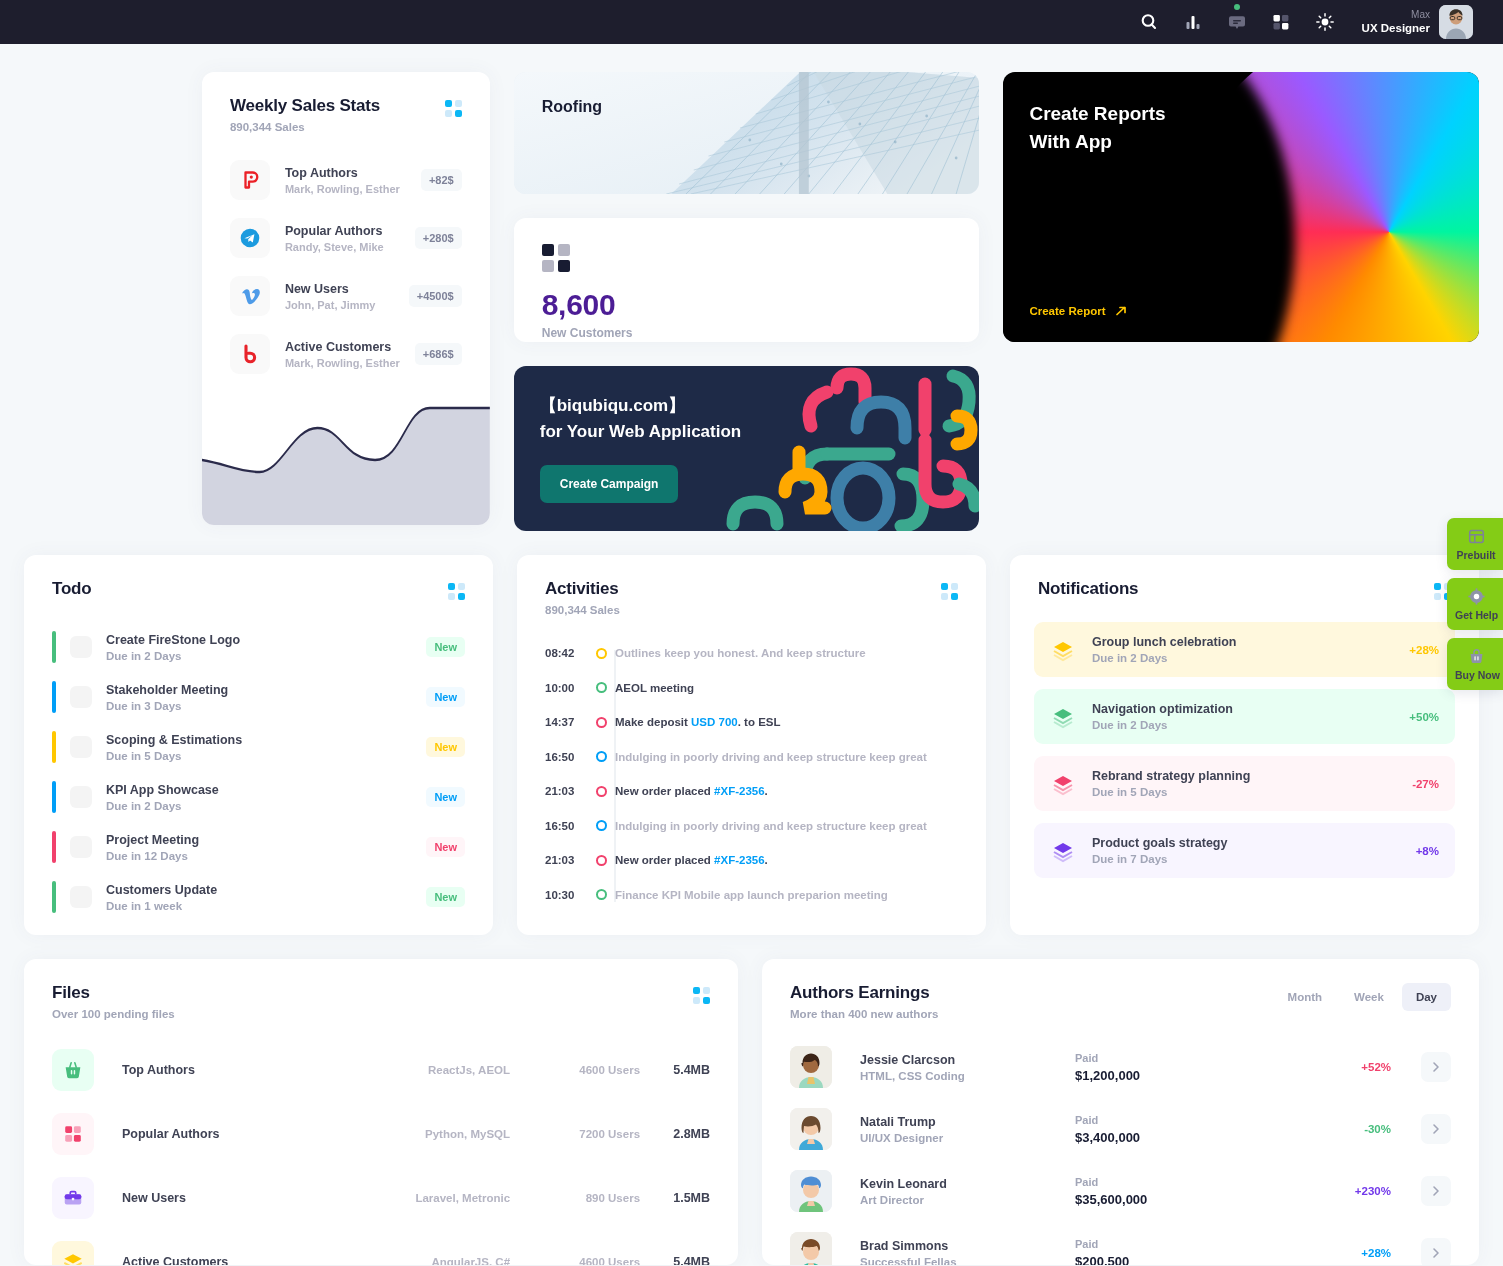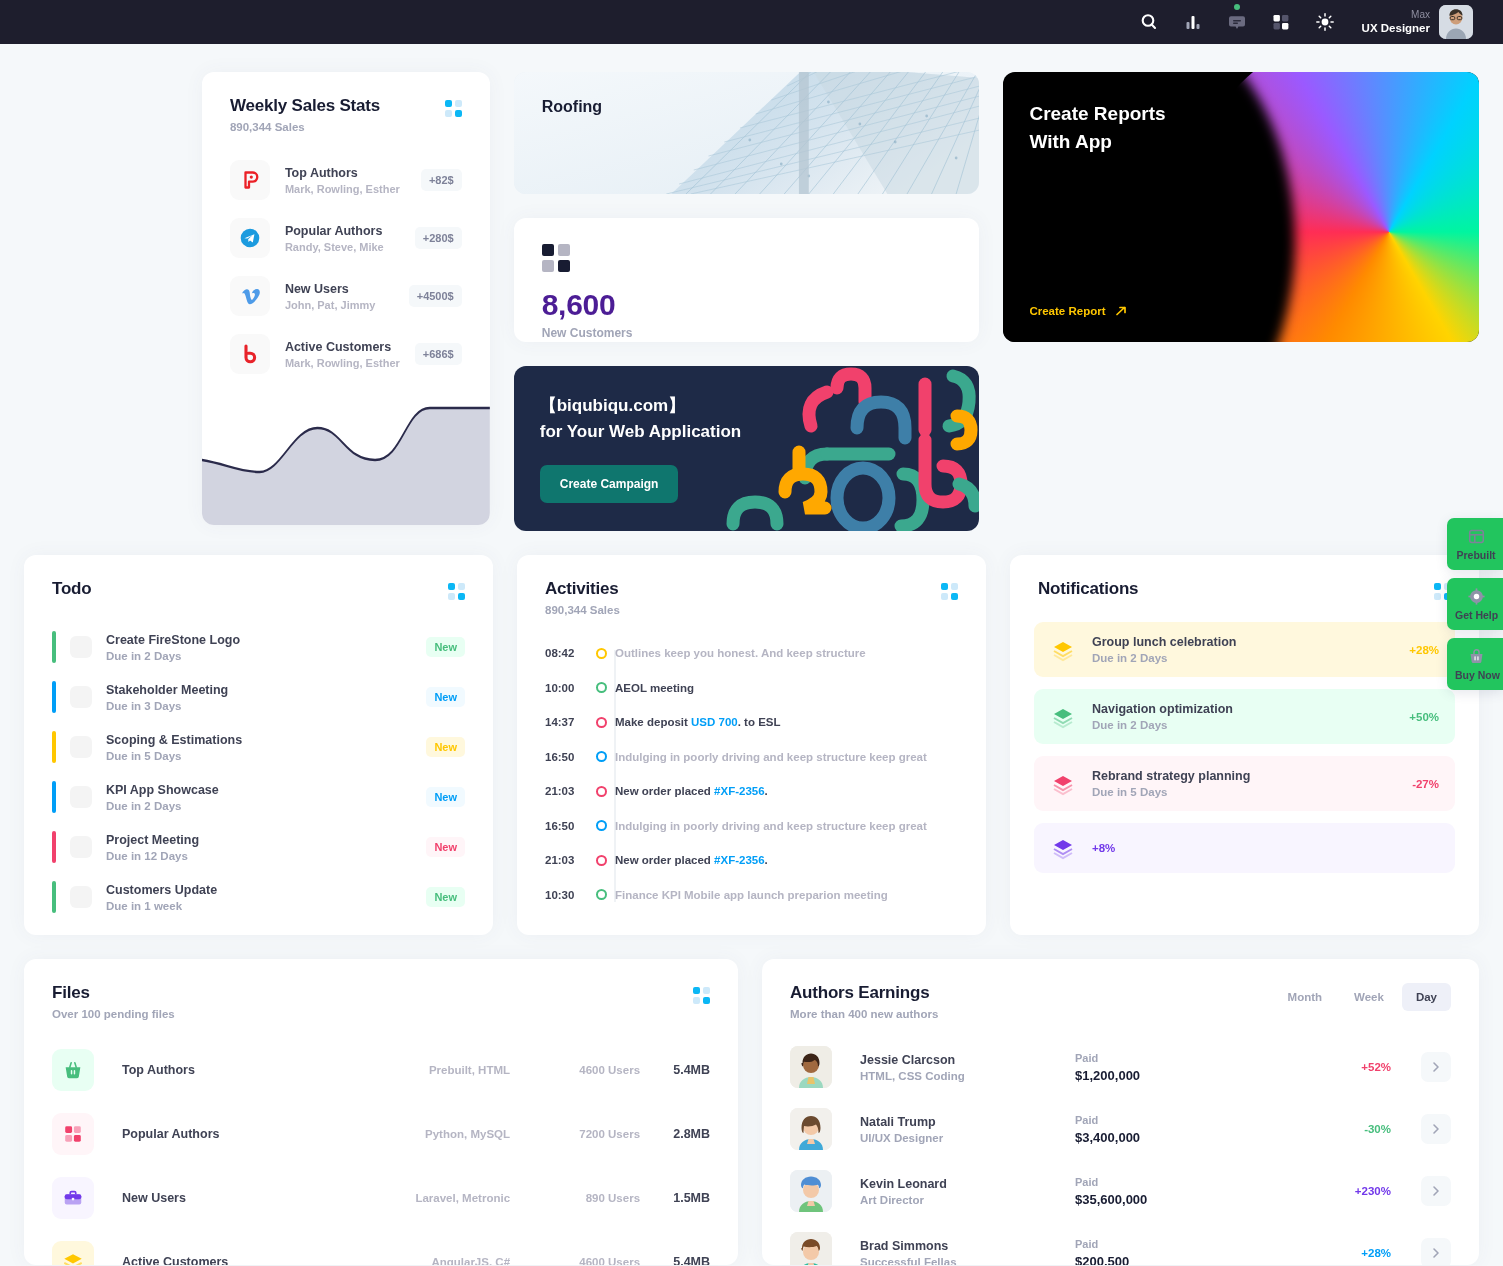--- a/index.html
+++ b/index.html
@@ -169,21 +169,21 @@
   .earn-paidwrap { width: 200px;}
   .earn-paid-lab { font-size:11px; color:#A1A5B7; font-weight:600;}
   .earn-amt { font-size:13px; font-weight:bold; color:#181C32; margin-top:4px;}
   .earn-pct { flex:1; text-align:right; font-size:11.5px; font-weight:bold; padding-right:30px;}
   .earn-arrow { width:30px; height:30px; border-radius:7px; background:#F5F8FA;
       display:flex;align-items:center;justify-content:center; cursor:pointer;}
 
   
   .float-bar { position:absolute; right:0px; top:518px; width:56px; z-index:50;
       display:flex; flex-direction:column; gap:8px; }
-  .float-item { background:#22c55e; border-radius:7px 0 0 7px; box-shadow:0 3px 12px rgba(60,70,110,.13);
+  .float-item { background:#84cc16; border-radius:7px 0 0 7px; box-shadow:0 3px 12px rgba(60,70,110,.13);
       padding:10px 6px 9px 8px; text-align:center; cursor:pointer;}
   .float-ico { display:flex; justify-content:center; margin-bottom:4px;}
   .float-lab { font-size:10.5px; font-weight:bold; color:#3F4254; white-space:nowrap;}
 </style>
 </head>
 <body>
 
 <div class="header">
   <div class="hdr-icons">
     <div class="hdr-icon">
@@ -652,20 +652,24 @@
           <div class="note-pct" style="color:#F1416C">-27%</div>
         </div>
         <div class="note-row" style="background:#F8F5FF">
           <div class="note-ico">
             <svg width="24" height="24" viewBox="0 0 24 24">
                 <path d="M12 4 21 9 12 14 3 9z" fill="#7239EA"></path>
                 <path d="M3 13l9 5 9-5" fill="none" stroke="#7239EA" stroke-width="2" opacity=".55"></path>
                 <path d="M3 17l9 5 9-5" fill="none" stroke="#7239EA" stroke-width="2" opacity=".3"></path>
               </svg>
           </div>
+          <div class="note-main">
+            <div class="note-name">Product goals strategy</div>
+            <div class="note-due">Due in 7 Days</div>
+          </div>
           <div class="note-pct" style="color:#7239EA">+8%</div>
         </div>
       </div>
     </div>
   </div>
 
   <div class="row row2">
 
     <div class="card files">
       <div class="card-head">
@@ -684,21 +688,21 @@
         <div class="file-row">
           <div class="file-ico" style="background:#E8FFF3">
             <svg width="22" height="22" viewBox="0 0 24 24">
                 <path d="M4 9h16l-1.6 10.2a2 2 0 0 1-2 1.8H7.6a2 2 0 0 1-2-1.8z" fill="#47BE7D"></path>
                 <path d="M8.5 9 10 4.2M15.5 9 14 4.2" stroke="#47BE7D" stroke-width="1.7" fill="none" stroke-linecap="round"></path>
                 <rect x="9.6" y="12" width="1.6" height="5" rx=".8" fill="#E8FFF3"></rect>
                 <rect x="12.8" y="12" width="1.6" height="5" rx=".8" fill="#E8FFF3"></rect>
               </svg>
           </div>
           <div class="file-name">Top Authors</div>
-          <div class="file-tech">Prebuilt, HTML</div>
+          <div class="file-tech">ReactJs, AEOL</div>
           <div class="file-users">4600 Users</div>
           <div class="file-size">5.4MB</div>
         </div>
         <div class="file-row">
           <div class="file-ico" style="background:#FFF5F8">
             <svg width="22" height="22" viewBox="0 0 24 24">
                 <rect x="3.5" y="3.5" width="7.5" height="7.5" rx="1.6" fill="#F1416C"></rect>
                 <rect x="13" y="3.5" width="7.5" height="7.5" rx="1.6" fill="#F8A0B8"></rect>
                 <rect x="3.5" y="13" width="7.5" height="7.5" rx="1.6" fill="#F8A0B8"></rect>
                 <rect x="13" y="13" width="7.5" height="7.5" rx="1.6" fill="#F1416C"></rect>

